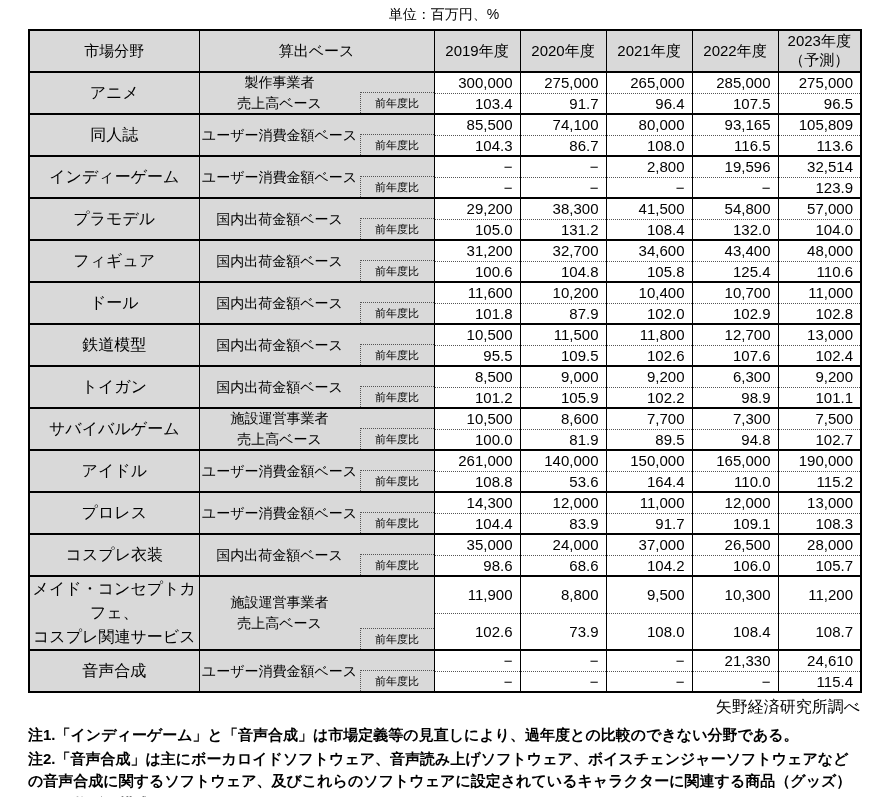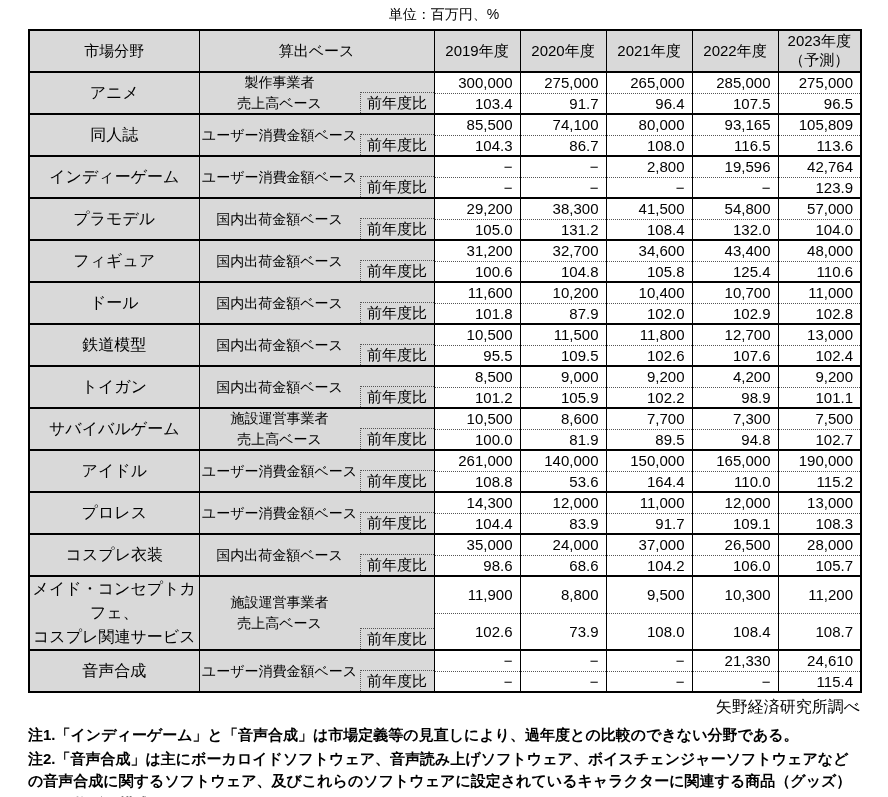--- a/index.html
+++ b/index.html
@@ -38,21 +38,21 @@
   }
   .basis-label {
     position: absolute; left: 0; top: 0; width: 160px; height: 100%;
     display: flex; flex-direction: column; align-items: center; justify-content: center;
     font-size: 14px; line-height: 1.5; white-space: nowrap;
   }
   .prev-box {
     position: absolute; right: 0; bottom: 0; width: 74px; height: 21px;
     border-top: 1px dotted #555; border-left: 1px dotted #555;
     display: flex; align-items: center; justify-content: center;
-    font-size: 15px; background: #d9d9d9;
+    font-size: 11px; background: #d9d9d9;
   }
 
   td.num {
     text-align: right; padding: 0 7px 0 0; font-size: 15px;
     height: 21px; vertical-align: middle; background: #fff; white-space: nowrap;
   }
   td.val-cell  { border-top: 2px solid #000; border-bottom: 1px dotted #555; }
   td.ratio-cell{ border-top: none; border-bottom: 2px solid #000; }
 
   .source-label { text-align: right; font-size: 16px; margin-top: 4px; white-space: nowrap; }
@@ -152,21 +152,21 @@
           <td class="basis-cell" rowspan="2">
             <div class="basis-label">
               <div>ユーザー消費金額ベース</div>
             </div>
             <div class="prev-box">前年度比</div>
           </td>
           <td class="num val-cell">−</td>
           <td class="num val-cell">−</td>
           <td class="num val-cell">2,800</td>
           <td class="num val-cell">19,596</td>
-          <td class="num val-cell">42,764</td>
+          <td class="num val-cell">32,514</td>
         </tr>
         <tr class="ratio-row">
           <td class="num ratio-cell">−</td>
           <td class="num ratio-cell">−</td>
           <td class="num ratio-cell">−</td>
           <td class="num ratio-cell">−</td>
           <td class="num ratio-cell">123.9</td>
         </tr>
         <tr class="val-row">
           <td class="market-cell" rowspan="2">
@@ -266,21 +266,21 @@
           </td>
           <td class="basis-cell" rowspan="2">
             <div class="basis-label">
               <div>国内出荷金額ベース</div>
             </div>
             <div class="prev-box">前年度比</div>
           </td>
           <td class="num val-cell">8,500</td>
           <td class="num val-cell">9,000</td>
           <td class="num val-cell">9,200</td>
-          <td class="num val-cell">4,200</td>
+          <td class="num val-cell">6,300</td>
           <td class="num val-cell">9,200</td>
         </tr>
         <tr class="ratio-row">
           <td class="num ratio-cell">101.2</td>
           <td class="num ratio-cell">105.9</td>
           <td class="num ratio-cell">102.2</td>
           <td class="num ratio-cell">98.9</td>
           <td class="num ratio-cell">101.1</td>
         </tr>
         <tr class="val-row">

